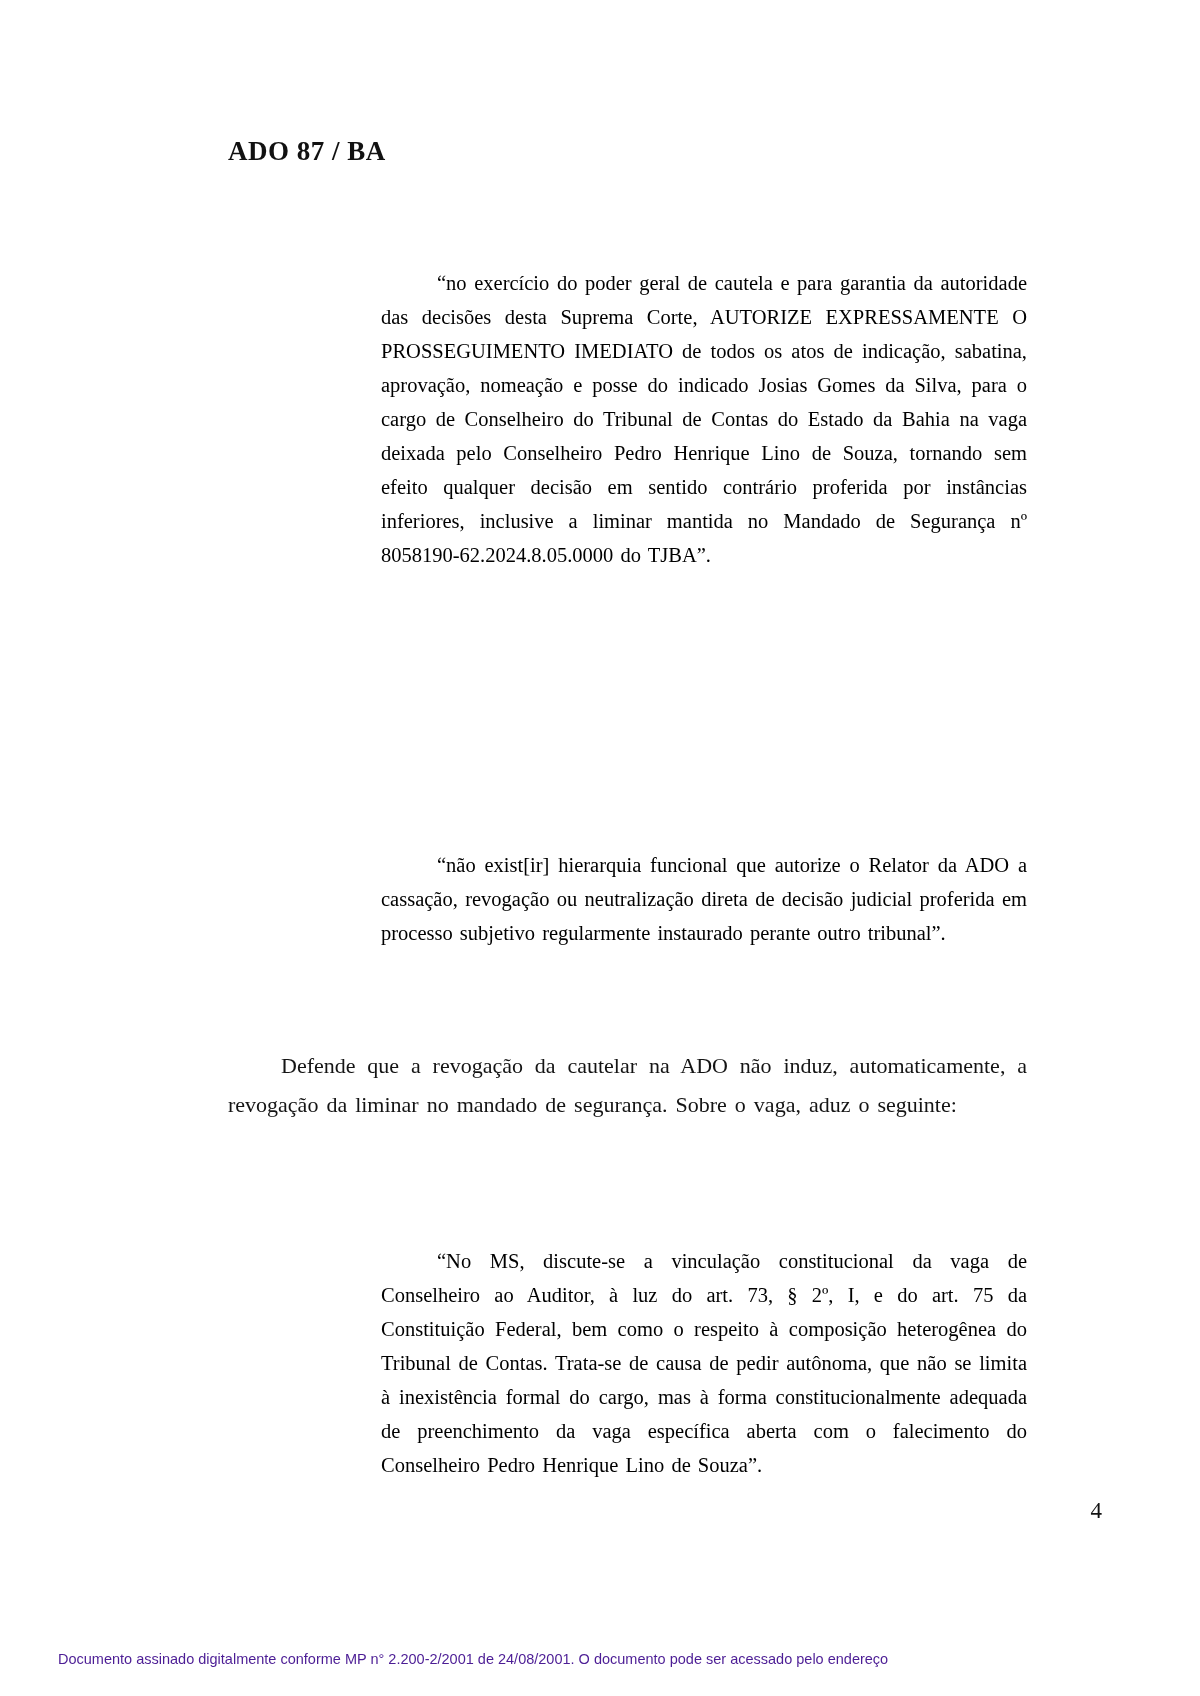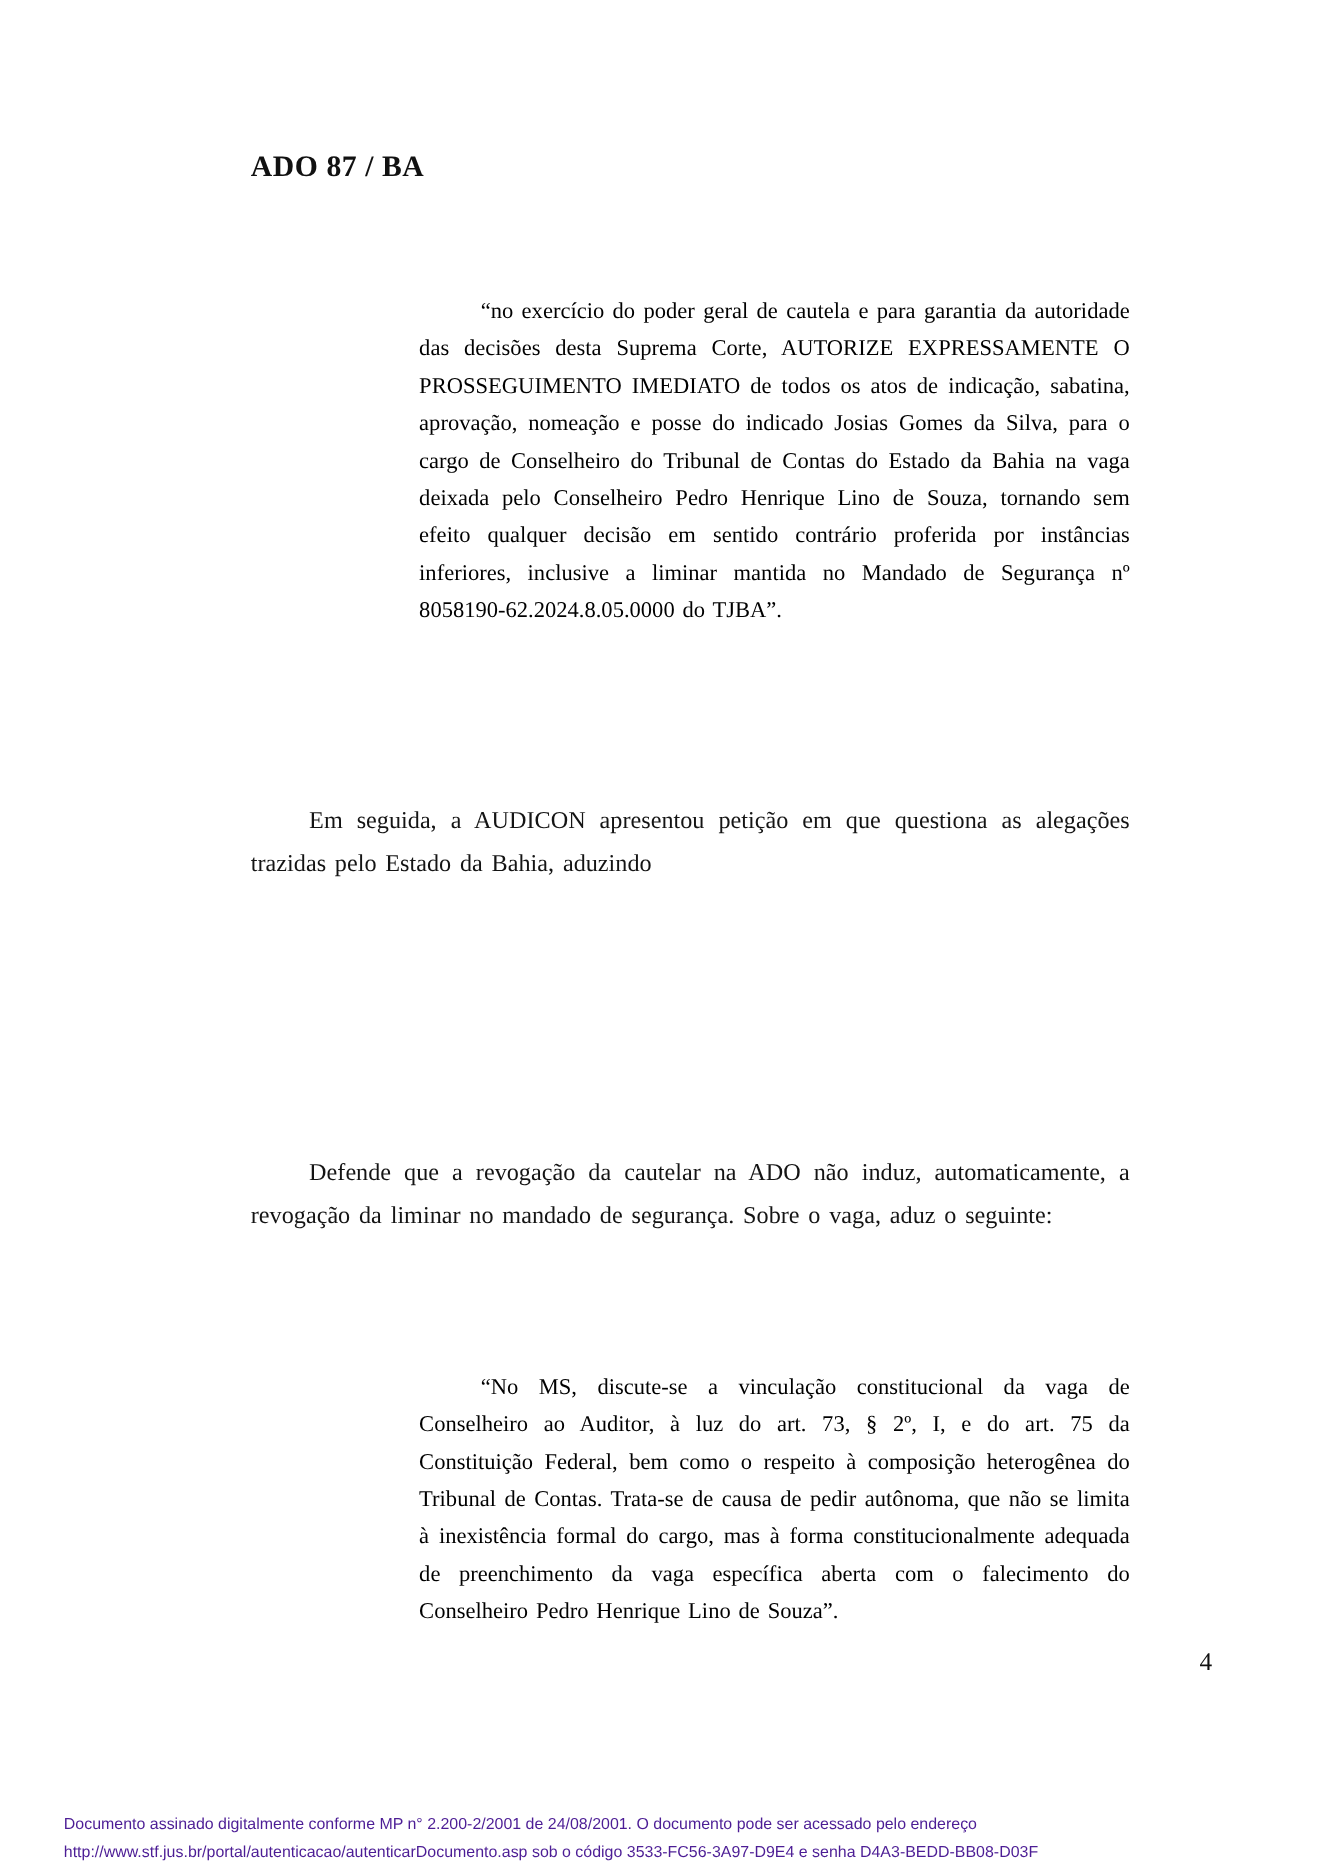--- a/index.html
+++ b/index.html
@@ -72,27 +72,26 @@
 </style>
 </head>
 <body>
 
 <div class="page">
 
   <div class="doc-header">ADO 87 / BA</div>
 
   <div class="quote-block quote-1">“no exercício do poder geral de cautela e para garantia da autoridade das decisões desta Suprema Corte, AUTORIZE EXPRESSAMENTE O PROSSEGUIMENTO IMEDIATO de todos os atos de indicação, sabatina, aprovação, nomeação e posse do indicado Josias Gomes da Silva, para o cargo de Conselheiro do Tribunal de Contas do Estado da Bahia na vaga deixada pelo Conselheiro Pedro Henrique Lino de Souza, tornando sem efeito qualquer decisão em sentido contrário proferida por instâncias inferiores, inclusive a liminar mantida no Mandado de Segurança nº 8058190-62.2024.8.05.0000 do TJBA”.</div>
 
-  <div class="body-paragraph para-1">Em seguida, a AUDICON apresentou petição em que questiona as alegações trazidas pelo Estado da Bahia, aduzindo</div>
 
+  <div class="quote-block quote-2">“não exist[ir] hierarquia funcional que autorize o Relator da ADO a cassação, revogação ou neutralização direta de decisão judicial proferida em processo subjetivo regularmente instaurado perante outro tribunal”.</div>
 
   <div class="body-paragraph para-2">Defende que a revogação da cautelar na ADO não induz, automaticamente, a revogação da liminar no mandado de segurança. Sobre o vaga, aduz o seguinte:</div>
 
   <div class="quote-block quote-3">“No MS, discute-se a vinculação constitucional da vaga de Conselheiro ao Auditor, à luz do art. 73, § 2º, I, e do art. 75 da Constituição Federal, bem como o respeito à composição heterogênea do Tribunal de Contas. Trata-se de causa de pedir autônoma, que não se limita à inexistência formal do cargo, mas à forma constitucionalmente adequada de preenchimento da vaga específica aberta com o falecimento do Conselheiro Pedro Henrique Lino de Souza”.</div>
 
   <div class="page-number">4</div>
 
   <div class="doc-footer">
     <span class="footer-line">Documento assinado digitalmente conforme MP n° 2.200-2/2001 de 24/08/2001. O documento pode ser acessado pelo endereço</span>
-    <span class="footer-line">http://www.stf.jus.br/portal/autenticacao/autenticarDocumento.asp sob o código 3533-FC56-3A97-D9E4 e senha D4A3-BEDD-BB08-D03F</span>
   </div>
 
 </div>
 
 </body></html>

